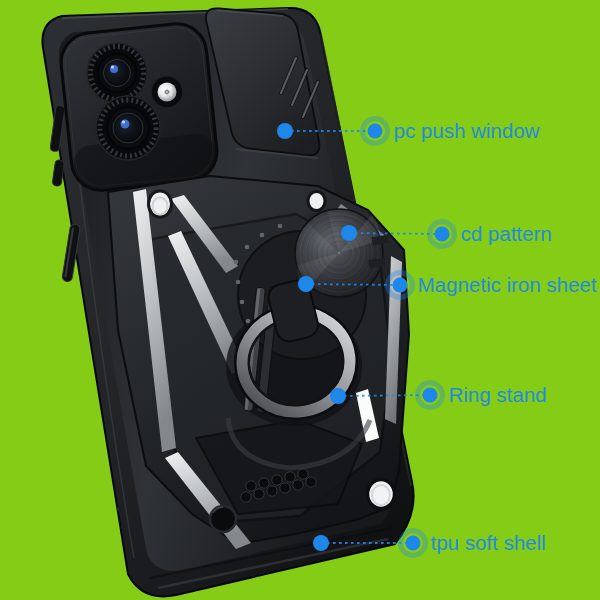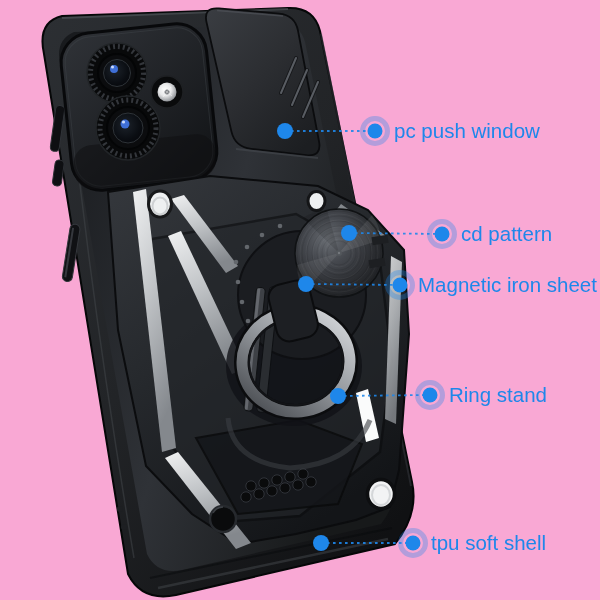--- a/index.html
+++ b/index.html
@@ -1,16 +1,16 @@
 <!DOCTYPE html>
 <html><head>
 <meta charset="utf-8">
 <style>
   html,body{margin:0;padding:0;background:#ffffff;}
-  .stage{position:relative;width:600px;height:600px;background:#f9a8d4;overflow:hidden;
+  .stage{position:relative;width:600px;height:600px;background:#84cc16;overflow:hidden;
          font-family:"Liberation Sans", sans-serif;}
   svg{display:block;}
   text.callout-text{font-family:"Liberation Sans", sans-serif;}
 </style>
 </head>
 <body>
 
 <div class="stage">
 <svg viewBox="0 0 600 600" width="600" height="600">
   <defs>

